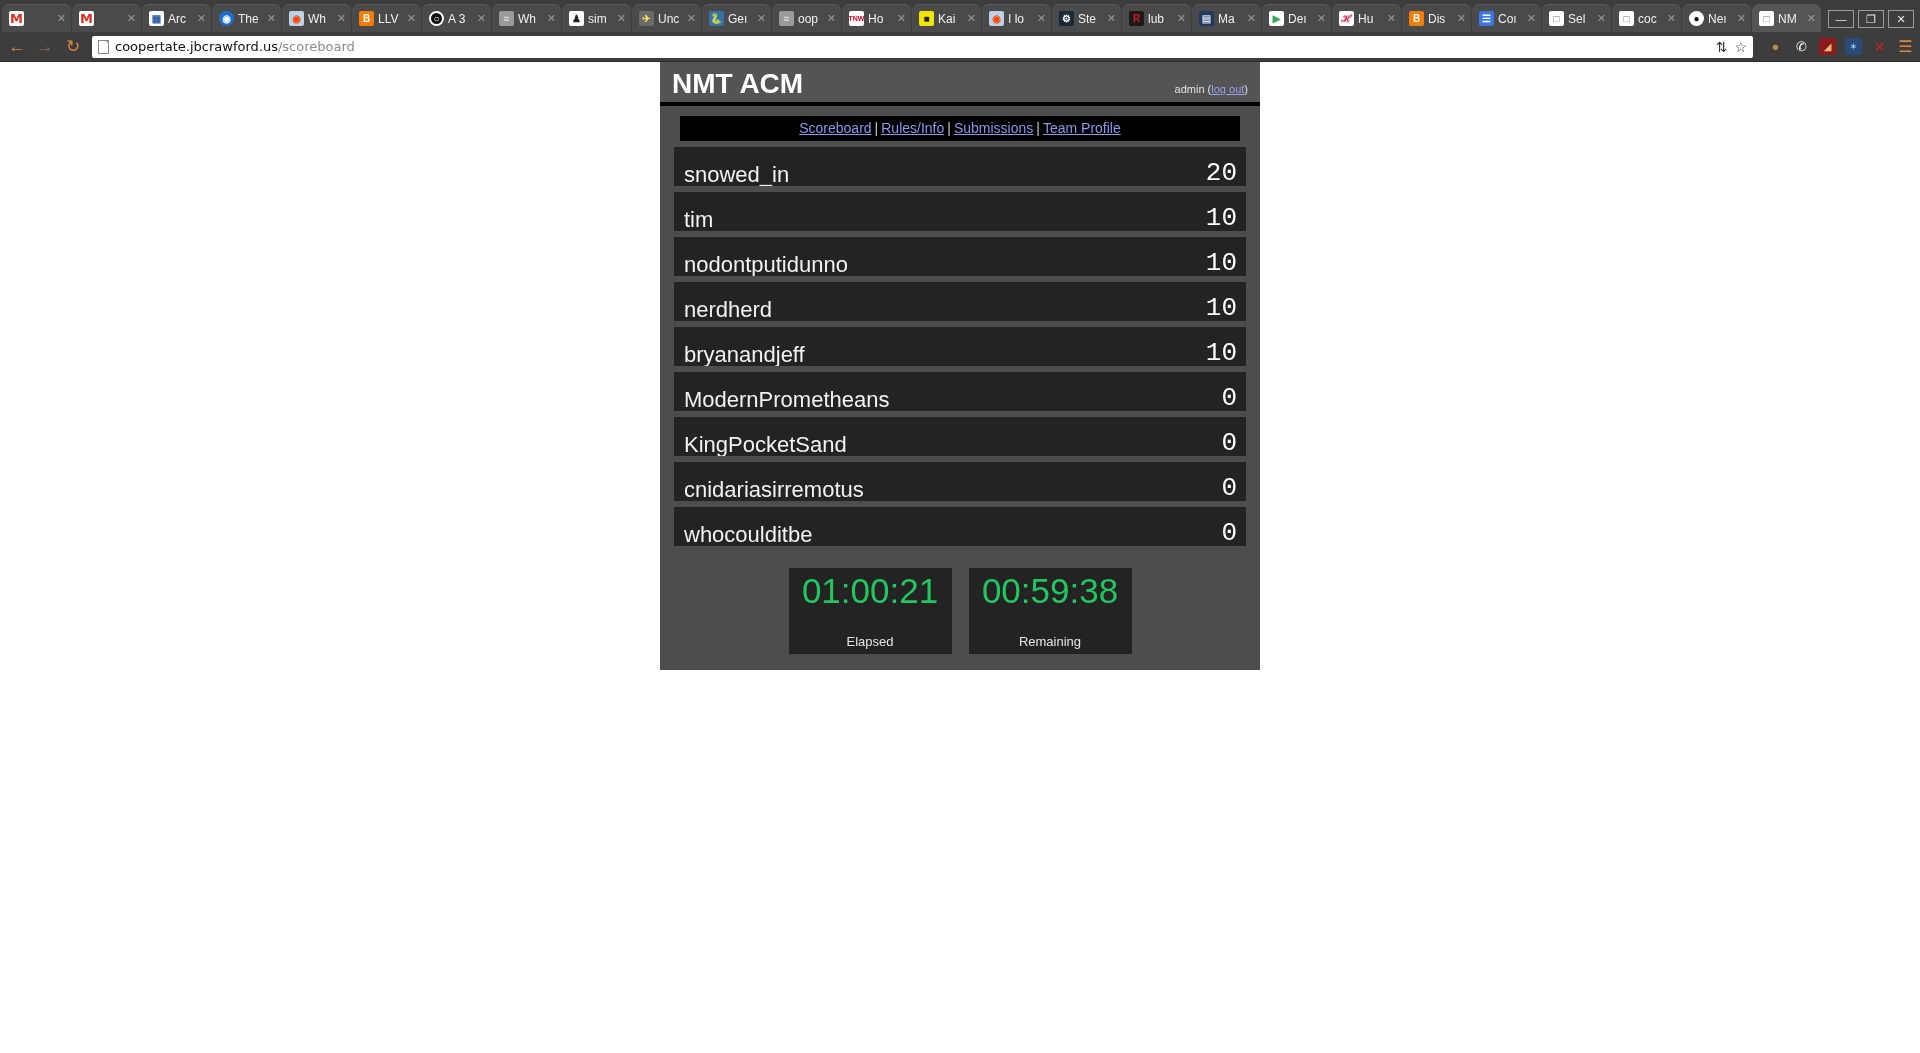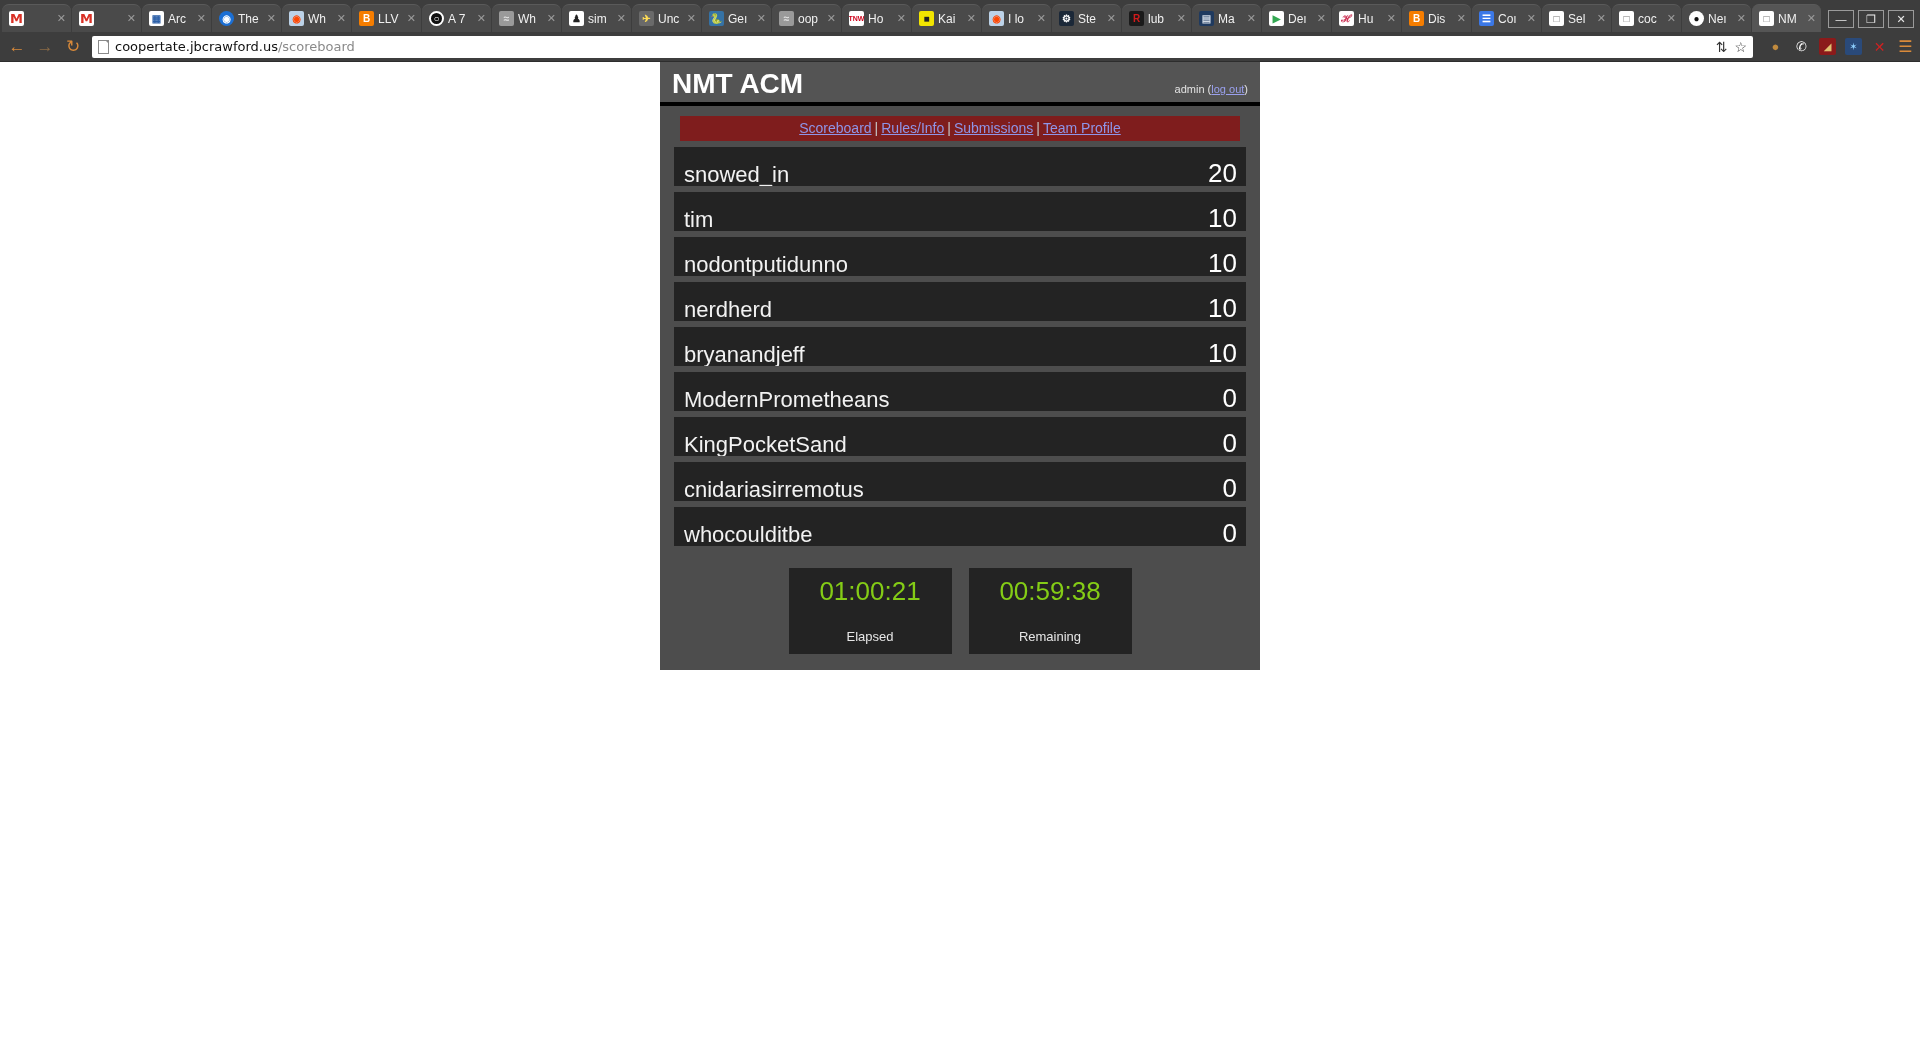--- a/index.html
+++ b/index.html
@@ -160,21 +160,21 @@
   }
   #apptitle {
     font-size: 28px; font-weight: bold; color:#ffffff; letter-spacing: 0px;
     font-family: "Liberation Sans", sans-serif;
   }
   #userbox {
     margin-left: auto; font-size: 11px; color:#e2e2e2; white-space:nowrap;
   }
   #userbox a { color:#9aa0ee; }
   #navbar {
-    background: #7f1d1d;
+    background: #000000;
     margin: 10px 20px 0 20px;
     text-align: center;
     padding: 4px 0 5px 0;
     font-size: 14px;
   }
   #navbar a { color:#8f95e8; text-decoration: underline; }
   #navbar .sep { color:#c8c8c8; padding: 0 3px; }
 
   #rows { padding: 6px 14px 0 14px; }
   .row {
@@ -182,34 +182,34 @@
     margin-bottom: 6px;
     height: 39px;
     display:flex; align-items:flex-end;
     padding: 0 9px 0 10px;
   }
   .row .tname {
     font-size: 22px; color:#f2f2f2; font-weight: normal; line-height:1;
     white-space: nowrap; overflow:hidden;
   }
   .row .tscore {
-    margin-left:auto; font-size: 26px; color:#ffffff; line-height:1;
+    margin-left:auto; font-size: 26px; color:#ffffff; line-height:1;font-family:Liberation Mono, monospace;
   }
 
   #timers {
     display:flex; justify-content:center; gap: 17px;
     padding: 16px 0 6px 0;
   }
   .timer {
     background: #232323;
     width: 163px; height: 86px;
     display:flex; flex-direction:column; align-items:center; justify-content:center;
   }
   .timer .tval {
-    font-size: 26px; color:#84cc16; line-height:1.05; letter-spacing:0px;
+    font-size: 35px; color:#22c55e; line-height:1.05; letter-spacing:0px;
     font-family: "Liberation Sans", sans-serif;
   }
   .timer .tlab { font-size: 13px; color:#e6e6e6; margin-top: 24px; }
 </style>
 </head>
 <body>
 
 <div id="browser">
 
   <div id="tabstrip">
@@ -239,21 +239,21 @@
           <span class="tlabel">Wh</span>
           <span class="tclose">✕</span>
         </div>
         <div class="tab">
           <span class="favicon fi-blogger">B</span>
           <span class="tlabel">LLV</span>
           <span class="tclose">✕</span>
         </div>
         <div class="tab">
           <span class="favicon fi-circle">○</span>
-          <span class="tlabel">A 7</span>
+          <span class="tlabel">A 3</span>
           <span class="tclose">✕</span>
         </div>
         <div class="tab">
           <span class="favicon fi-java">≈</span>
           <span class="tlabel">Wh</span>
           <span class="tclose">✕</span>
         </div>
         <div class="tab">
           <span class="favicon fi-sim">♟</span>
           <span class="tlabel">sim</span>

